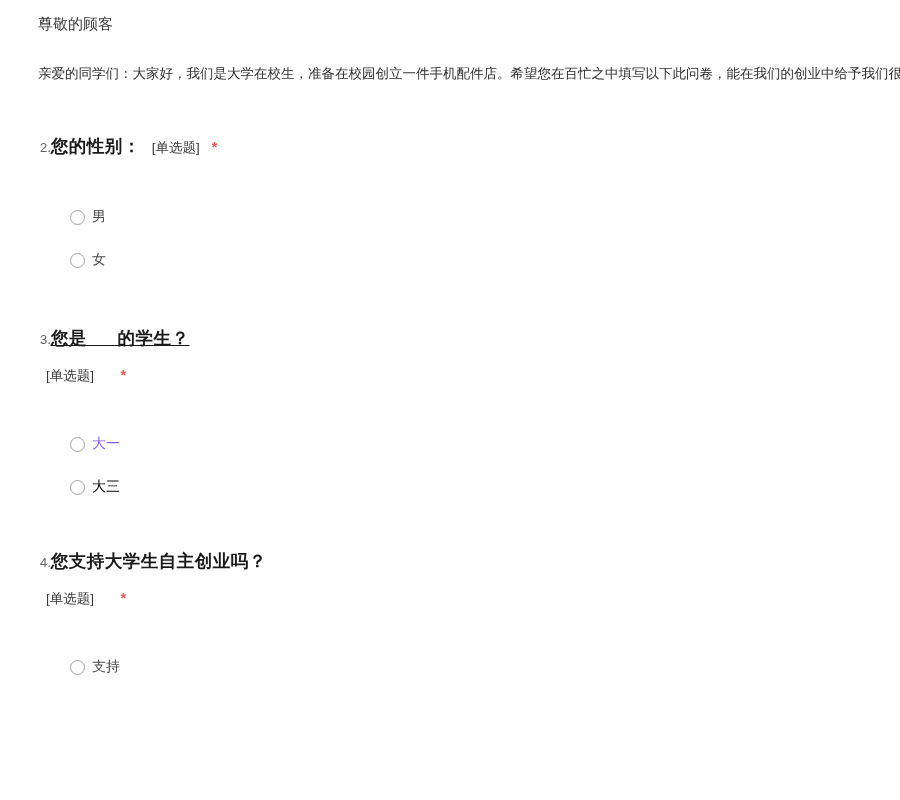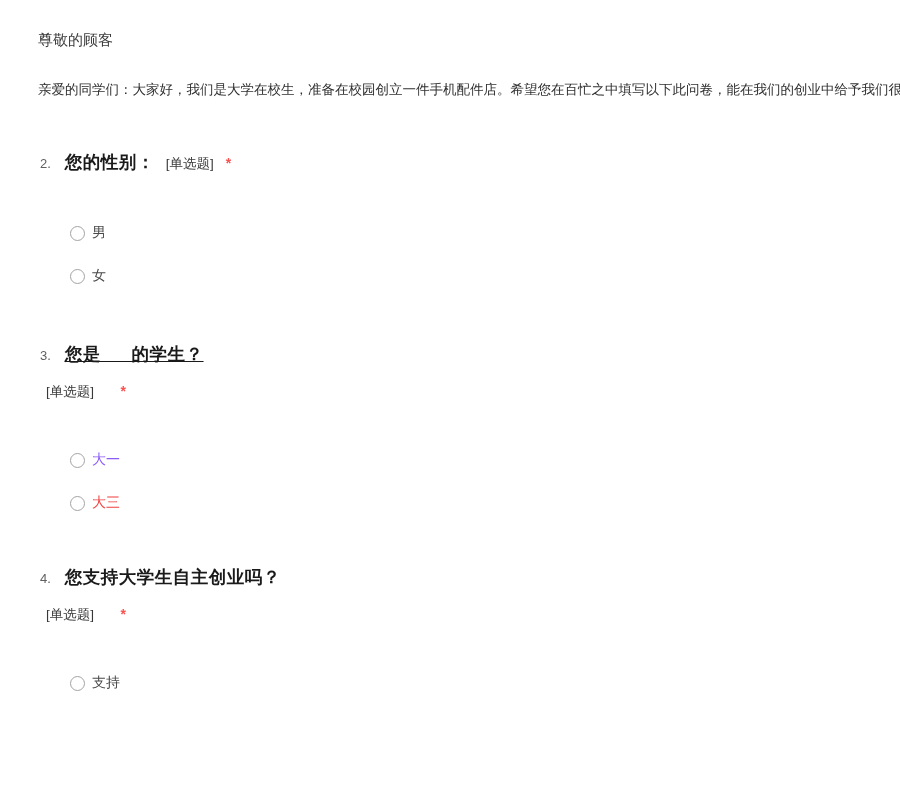--- a/index.html
+++ b/index.html
@@ -7,21 +7,21 @@
     padding: 0;
     background: #ffffff;
     font-family: "Liberation Sans", sans-serif;
   }
   .page {
     position: relative;
     width: 900px;
     height: 708px;
     overflow: hidden;
     box-sizing: border-box;
-    padding: 30px 0 0 38px;
+    padding: 14px 0 0 38px;
     background: #ffffff;
   }
   .survey-title {
     font-size: 15px;
     line-height: 20px;
     font-weight: 400;
     color: #3d3d3d;
   }
   .survey-desc {
     margin-top: 31px;
@@ -42,21 +42,20 @@
     align-items: baseline;
     line-height: 19px;
   }
   .q-num {
     margin-left: 2px;
     font-size: 13px;
     color: #5f5f5f;
     flex: 0 0 auto;
   }
   .q-title {
-    margin-left: 14px;
     font-size: 17.5px;
     font-weight: 700;
     color: #1a1a1a;
     letter-spacing: 0.5px;
   }
   .q-type {
     font-size: 13.5px;
     color: #383838;
     text-align: center;
   }
@@ -141,21 +140,21 @@
     </div>
     <div class="options">
   <label class="option">
     <span class="radio" style="border-color: rgb(163, 163, 163);"></span>
     <span class="option-label" style="color: #8b5cf6;">大一</span>
   </label>
 
 
   <label class="option">
     <span class="radio" style="border-color: rgb(163, 163, 163);"></span>
-    <span class="option-label" style="color: #ef4444;">大三</span>
+    <span class="option-label" style="color: #000000;">大三</span>
   </label>
 
 
 </div>
   </section>
 
   <section class="question">
     <div class="q-head">
       <span class="q-num">4.</span>
       <span class="q-title" style="color: rgb(26, 26, 26);">您支持大学生自主创业吗？</span>

